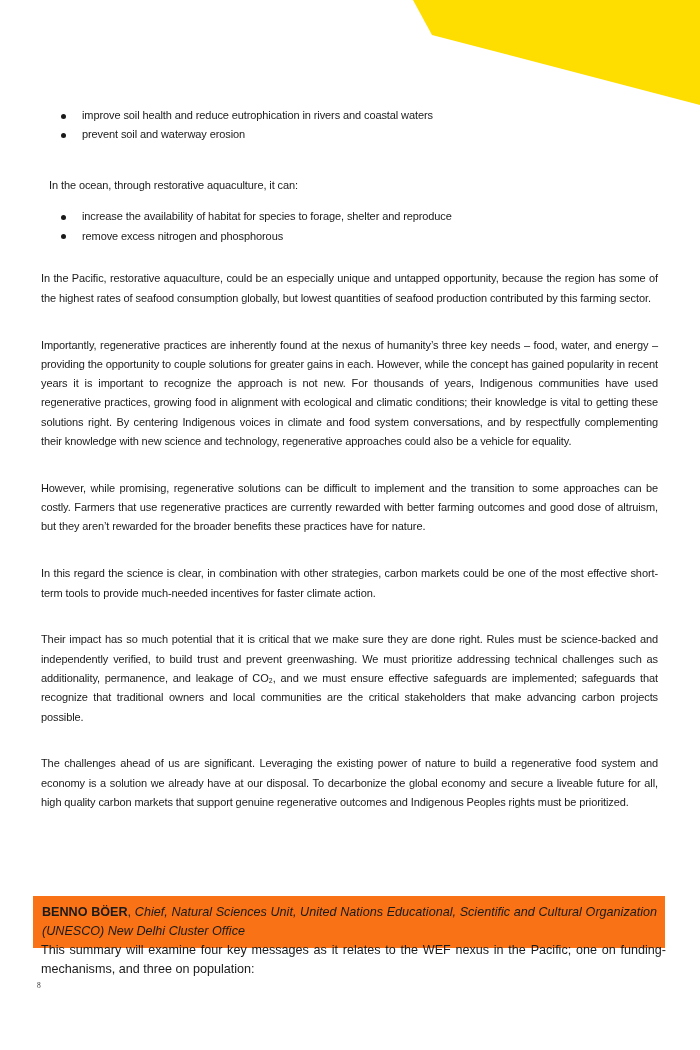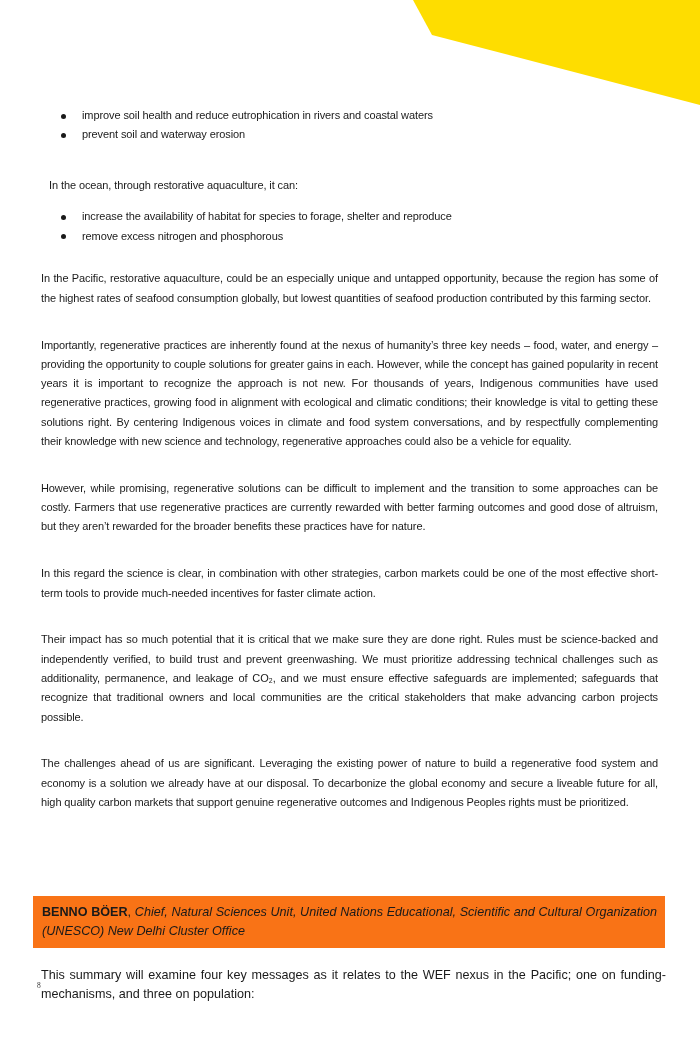--- a/index.html
+++ b/index.html
@@ -67,21 +67,21 @@
       font-size: 12.6px;
       line-height: 19.3px;
       text-align: justify;
       margin-top: 26px;
     }
     .callout .name { font-weight: bold; }
     .callout .role { font-style: italic; }
     .summary {
       position: absolute;
       left: 37px;
-      top: 962px;
+      top: 937px;
       width: 625px;
       font-size: 12.6px;
       line-height: 19.3px;
       text-align: justify;
     }
     .page-number {
       position: absolute;
       left: 37px;
       top: 981px;
       font-size: 7.5px;

